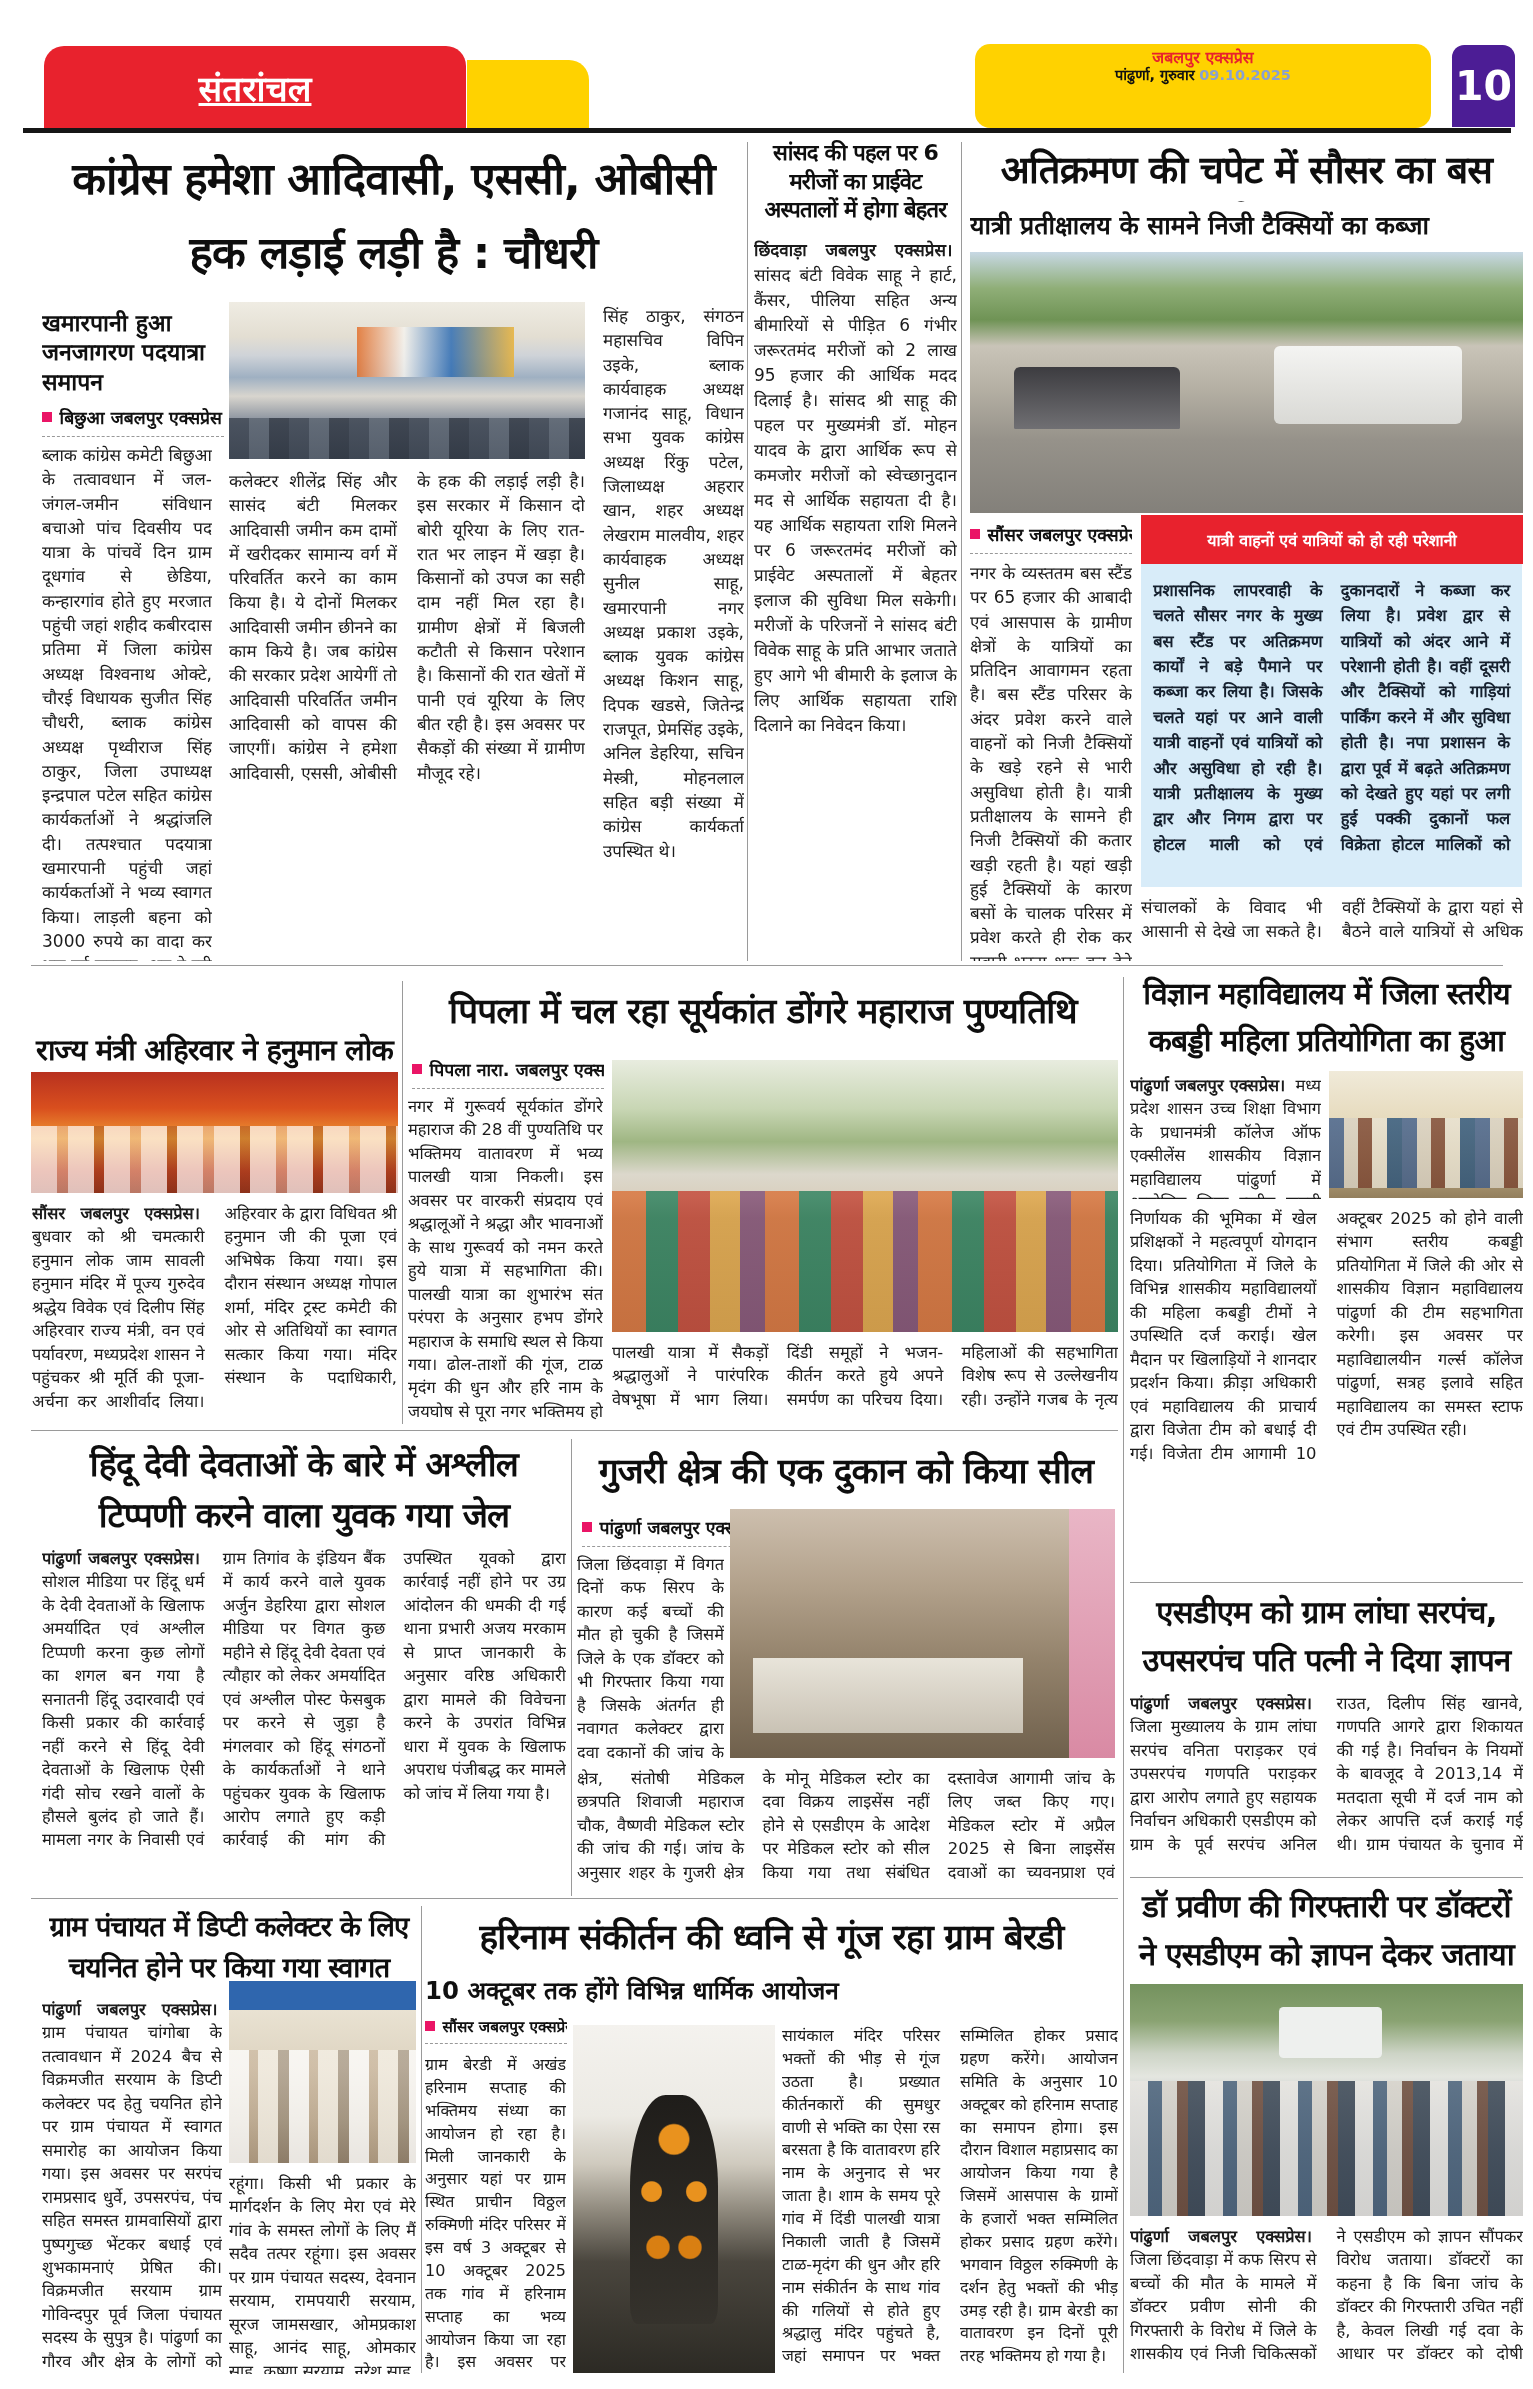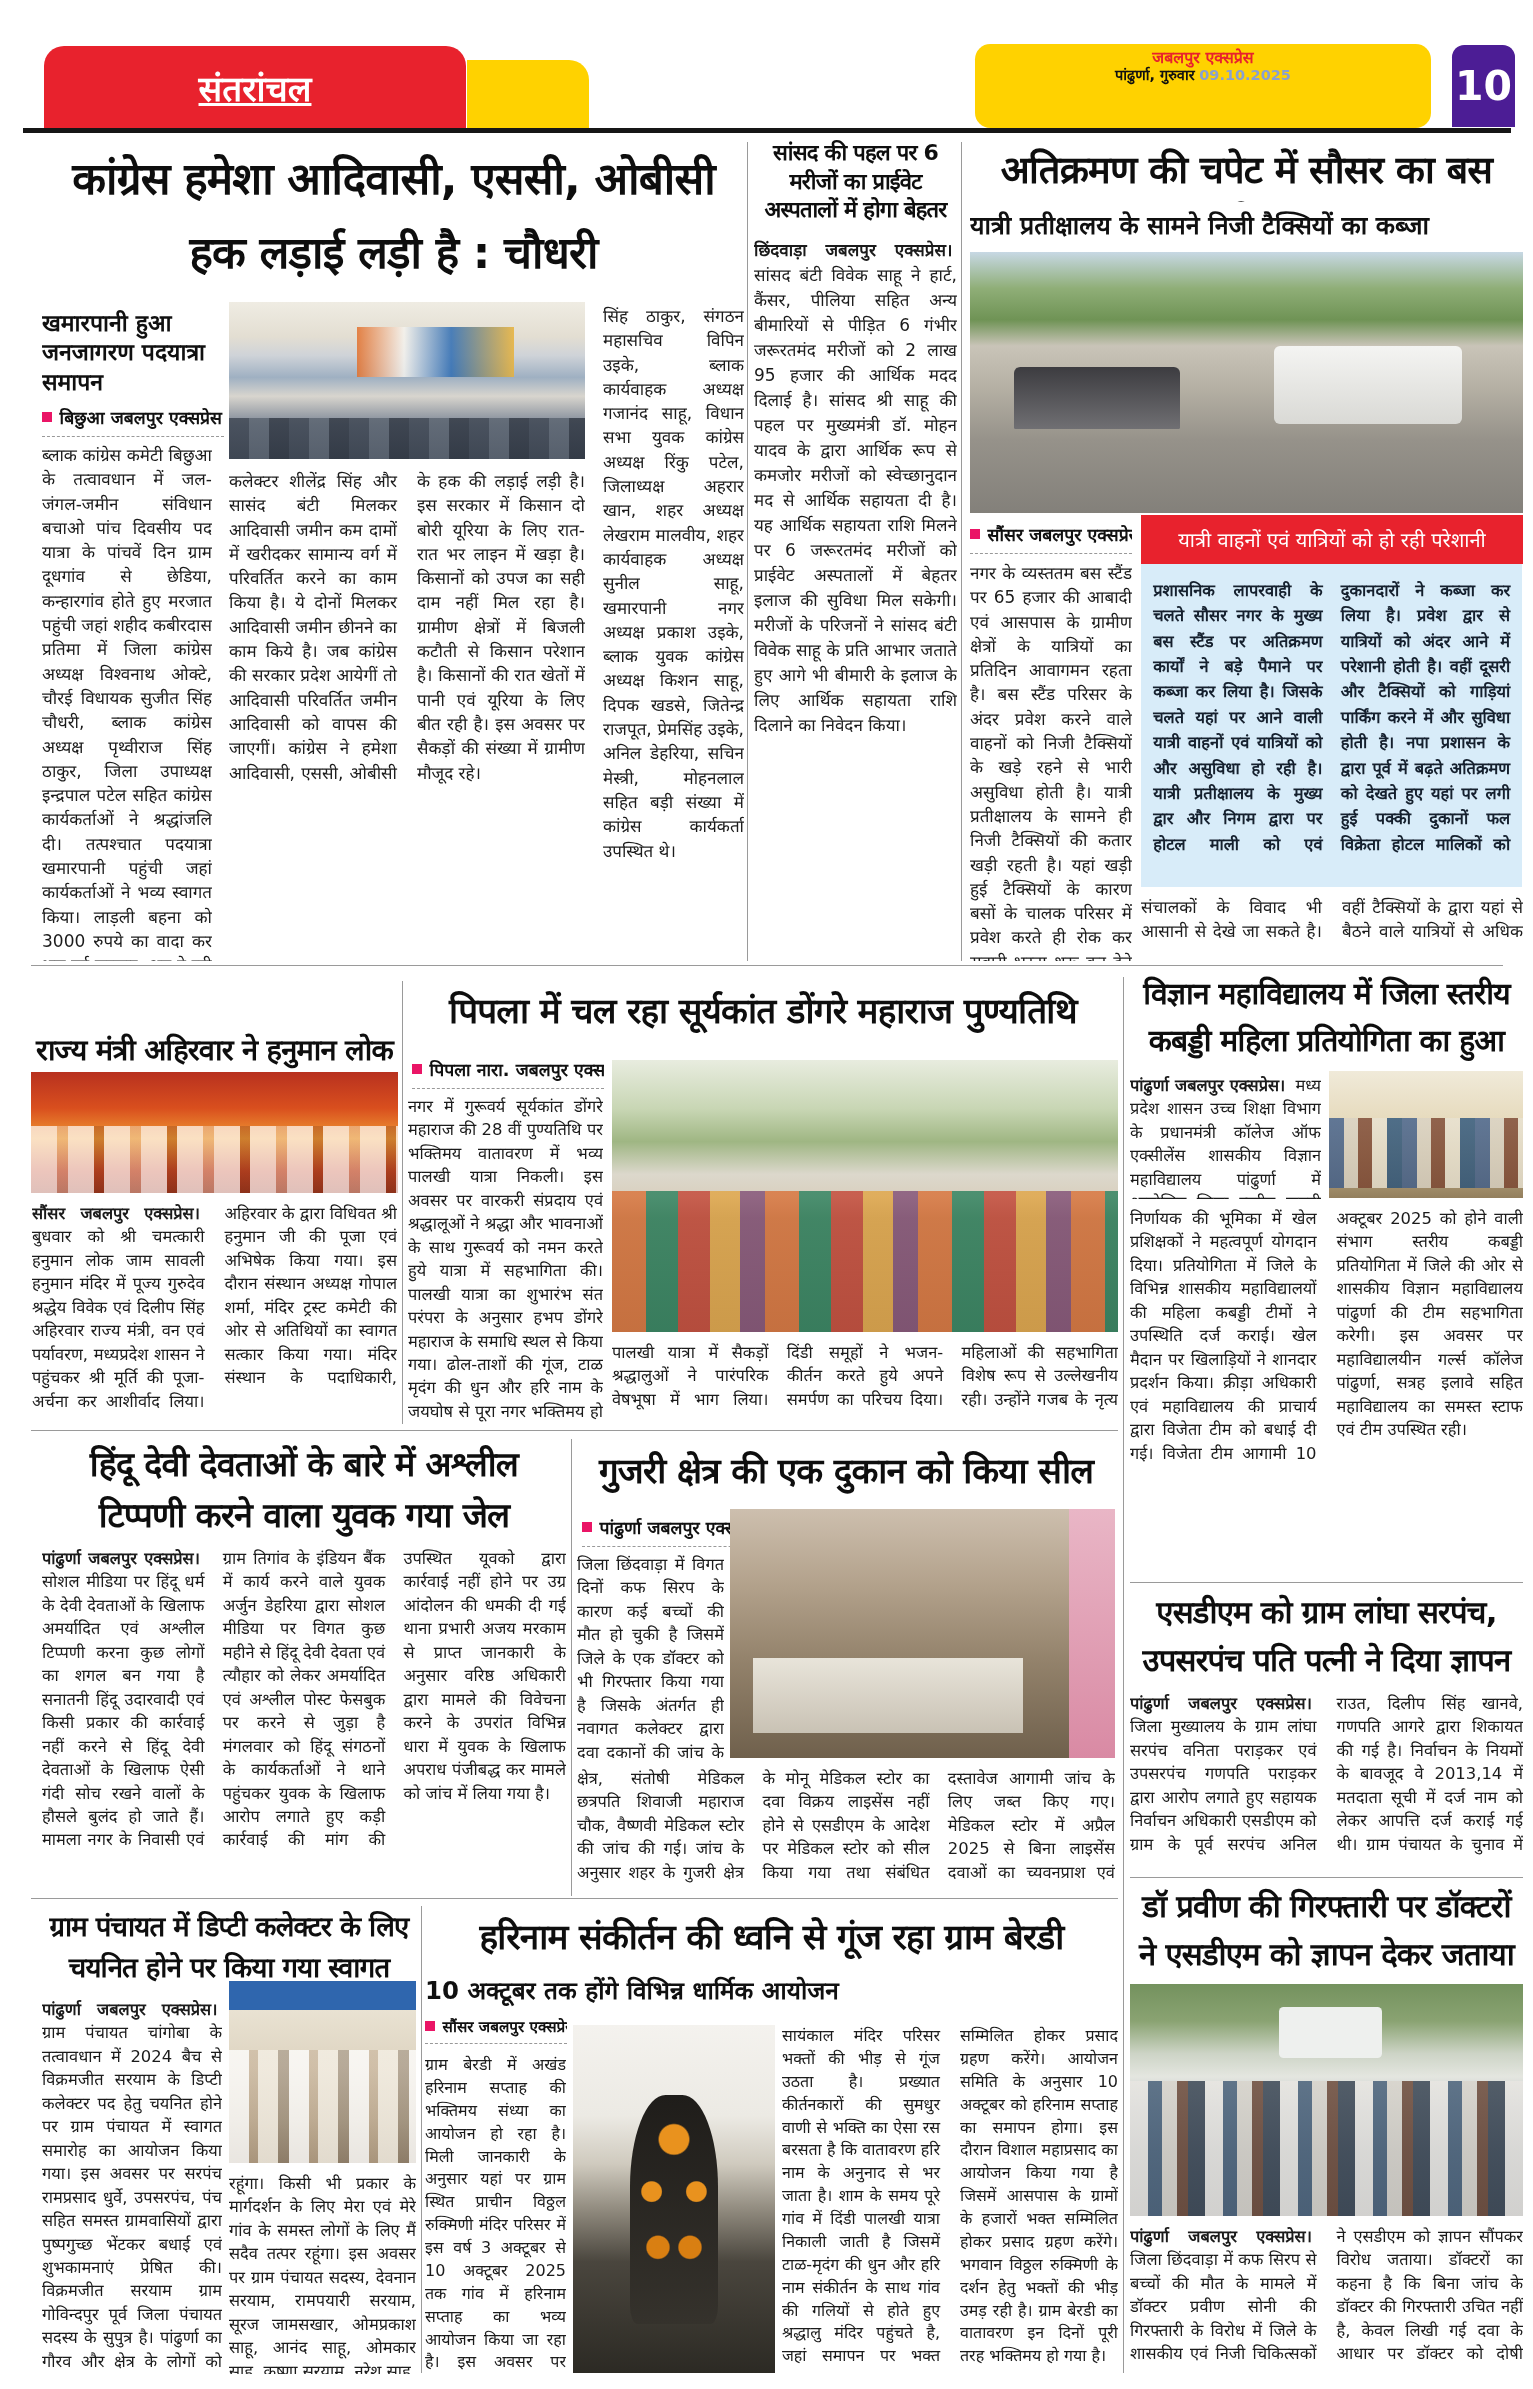--- a/index.html
+++ b/index.html
@@ -28,22 +28,22 @@
   .kicker{font-weight:800;color:#101010;overflow:hidden;}
   .byline{display:flex;align-items:center;font-weight:800;font-size:17.6px;color:#111;
     border-bottom:1.5px dashed #999;padding-bottom:6.9px;overflow:hidden;white-space:nowrap;}
   .sq{width:10px;height:10px;background:#ea1566;display:inline-block;margin-right:7.6px;flex:none;}
   .body{font-size:17px;line-height:1.43;text-align:justify;color:#1b1b1b;overflow:hidden;}
   .dl{font-weight:800;margin-right:4.6px;}
   .cols2{column-count:2;column-gap:20px;}
   .cols3{column-count:3;column-gap:18.3px;}
   .subhead{font-weight:700;color:#101010;overflow:hidden;}
   
-  .ib-bar{background:#e8222d;color:#fff;font-weight:400;display:flex;align-items:center;
-    justify-content:center;font-size:20px;overflow:hidden;}
+  .ib-bar{background:#e8222d;color:#fff;font-weight:700;display:flex;align-items:center;
+    justify-content:center;font-size:16px;overflow:hidden;}
   .ib-body{background:#d8ecf9;padding:13.7px 12.2px;font-size:16.4px;font-weight:600;
     line-height:1.55;color:#15202e;column-count:2;column-gap:18.3px;text-align:justify;overflow:hidden;}
   
   .ph{position:absolute;overflow:hidden;background:#cfcfcf;}
   .ph::before,.ph::after{content:"";position:absolute;}
   .ph-lead{background:linear-gradient(180deg,#efece3 0%,#e3ded2 22%,#cfd3d8 34%,#9fb0c2 48%,#d8d5ce 60%,#7d8796 78%,#4a5362 100%);}
   .ph-lead::before{left:36%;top:16%;width:44%;height:32%;opacity:.85;
     background:linear-gradient(90deg,#e2702c,#f5f3ee 30%,#2f6db3 60%,#e8b23a);}
   .ph-lead::after{left:0;bottom:0;width:100%;height:26%;opacity:.8;
     background:repeating-linear-gradient(90deg,#3c4450 0 20px,#5a636f 20px 40px,#2e3540 40px 60px);}

